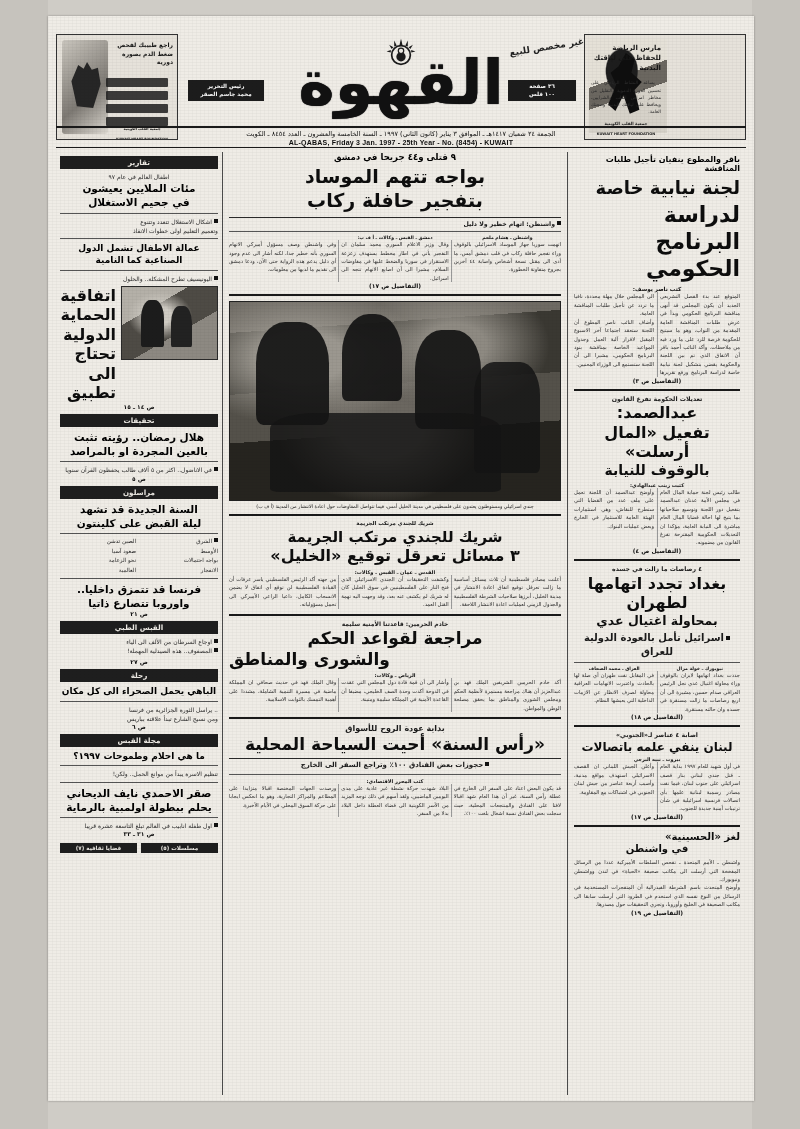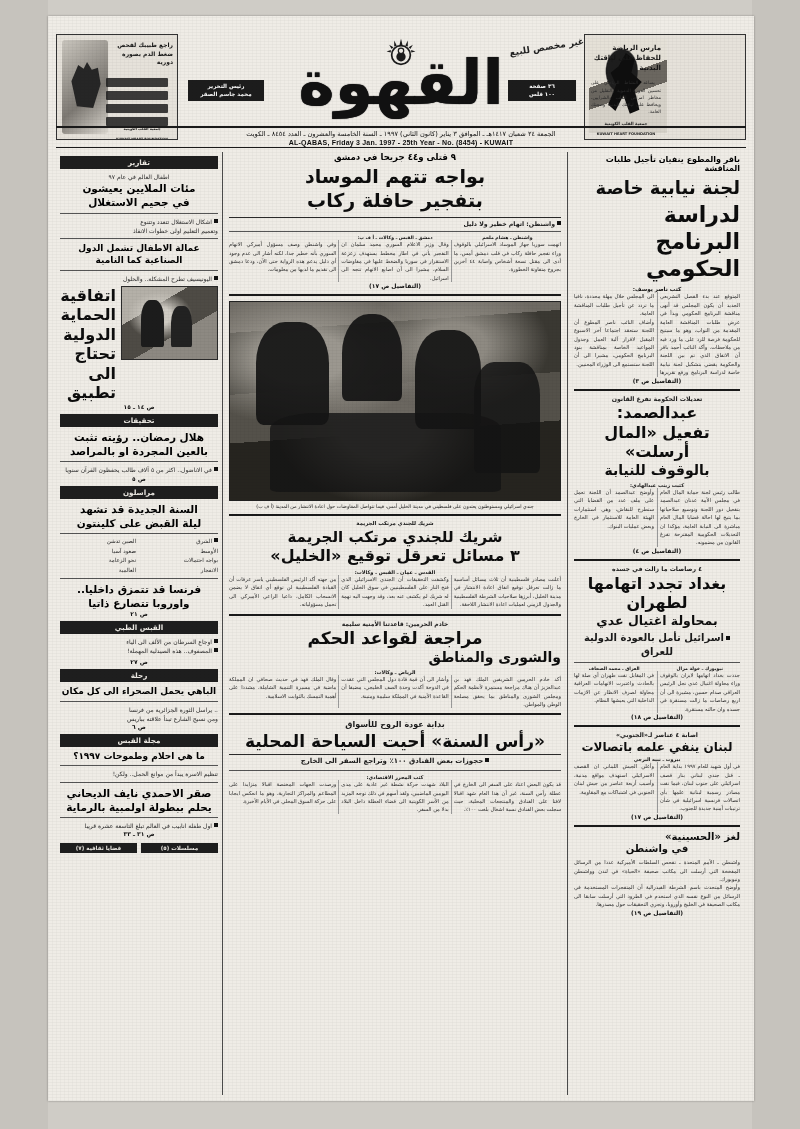--- a/index.html
+++ b/index.html
@@ -339,21 +339,21 @@
         <div class="cx3">
           <div class="body ar">أعلنت مصادر فلسطينية أن ثلاث مسائل أساسية ما زالت تعرقل توقيع اتفاق اعادة الانتشار في مدينة الخليل، أبرزها صلاحيات الشرطة الفلسطينية والجدول الزمني لعمليات اعادة الانتشار اللاحقة.</div>
           <div class="body ar">وكشفت التحقيقات أن الجندي الاسرائيلي الذي فتح النار على الفلسطينيين في سوق الخليل كان له شريك لم يكشف عنه بعد، وقد وجهت اليه تهمة القتل العمد.</div>
           <div class="body ar">من جهته أكد الرئيس الفلسطيني ياسر عرفات أن القيادة الفلسطينية لن توقع أي اتفاق لا يضمن الانسحاب الكامل، داعيا الراعي الأميركي الى تحمل مسؤولياته.</div>
         </div>
 
         <div class="rule2" style="margin:5px 0 4px"></div>
 
         <div class="sm-kick ar" style="font-size:6px">خادم الحرمين: قاعدتنا الأمنية سليمة</div>
         <div class="hl ar" style="font-size:17px;text-align:center">مراجعة لقواعد الحكم</div>
-        <div class="hl ar" style="font-size:14px;text-align:right;letter-spacing:2px">والشورى والمناطق</div>
+        <div class="hl ar" style="font-size:17px;text-align:left;letter-spacing:2px">والشورى والمناطق</div>
         <div class="spacer3"></div>
         <div class="byline ar" style="font-size:5px">الرياض ـ وكالات:</div>
         <div class="cx3">
           <div class="body ar">أكد خادم الحرمين الشريفين الملك فهد بن عبدالعزيز أن هناك مراجعة مستمرة لأنظمة الحكم ومجلس الشورى والمناطق بما يحقق مصلحة الوطن والمواطن.</div>
           <div class="body ar">وأشار الى أن قمة قادة دول المجلس التي عقدت في الدوحة أكدت وحدة الصف الخليجي، مضيفا أن القاعدة الأمنية في المملكة سليمة ومتينة.</div>
           <div class="body ar">وقال الملك فهد في حديث صحافي ان المملكة ماضية في مسيرة التنمية الشاملة، مشددا على أهمية التمسك بالثوابت الاسلامية.</div>
         </div>
 
         <div class="rule2" style="margin:5px 0 4px"></div>
 

